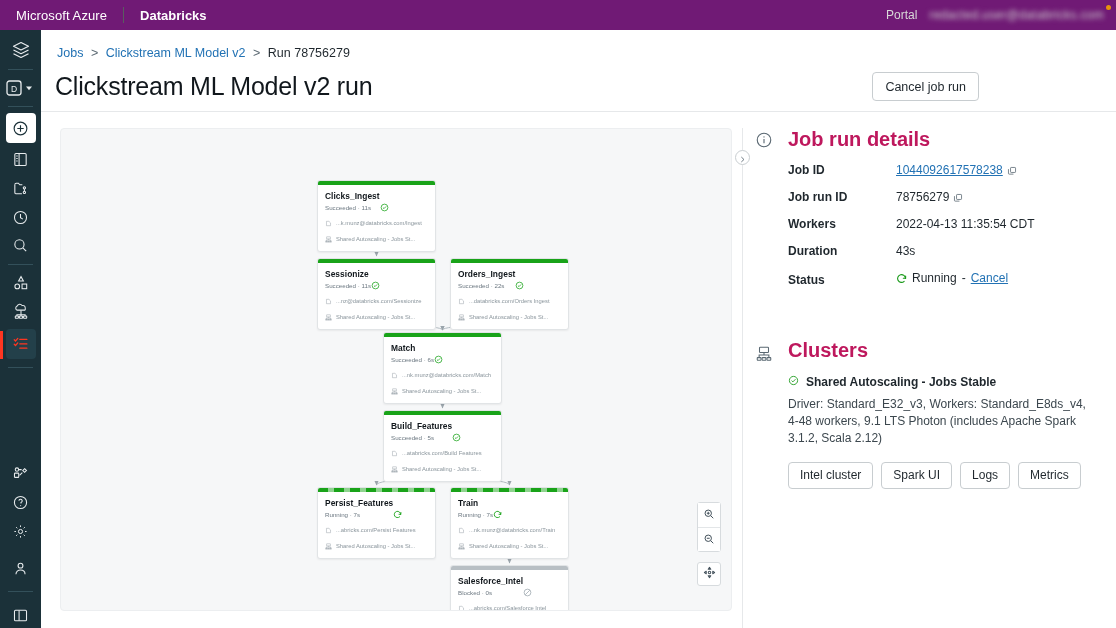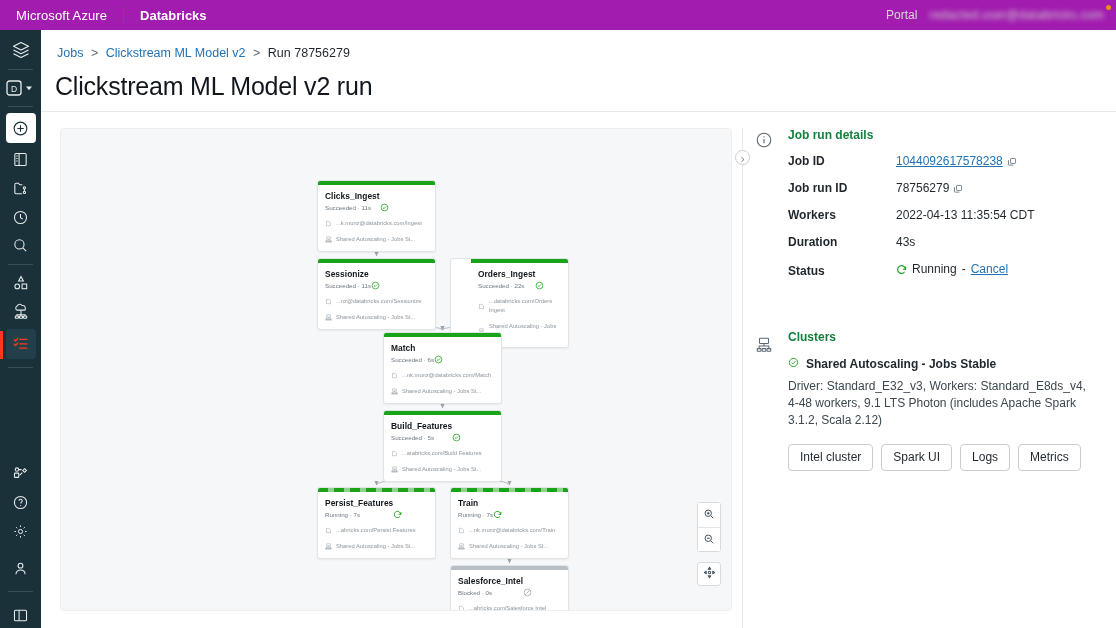--- a/index.html
+++ b/index.html
@@ -6,21 +6,21 @@
   html, body {
     width: 1116px; height: 628px;
     font-family: "Liberation Sans", sans-serif;
     background: #fff; overflow: hidden;
   }
   #app { position: relative; width: 1116px; height: 628px; }
 
   
   .topbar {
     position: absolute; top: 0; left: 0; width: 1116px; height: 30px;
-    background: #a21caf; color: #fff;
+    background: #701a75; color: #fff;
     display: flex; align-items: center;
   }
   .topbar-brand {
     font-size: 13px; color: #ffffff; padding-left: 16px; letter-spacing: .1px;
   }
   .topbar-divider {
     width: 1px; height: 16px; background: #5a5c60; margin: 0 16px;
   }
   .topbar-product { font-size: 13px; font-weight: bold; color: #fff; }
   .topbar-right {
@@ -153,21 +153,21 @@
   }
   .panel {
     position: absolute; top: 98px; left: 702px; width: 373px; height: 500px;
     padding: 0 16px 0 0;
   }
   .panel-section { position: relative; }
   .panel-sec-icon {
     position: absolute; left: 12px; top: 3px; width: 18px; height: 18px; color: #5a6872;
   }
   .panel-title {
-    font-size: 12px; font-weight: bold; color: #15803d; padding-left: 45px;
+    font-size: 20px; font-weight: bold; color: #be185d; padding-left: 45px;
   }
   .kv { padding-left: 45px; margin-top: 12px; }
   .kv-row { display: flex; align-items: baseline; margin-bottom: 13px; }
   .kv-key { width: 108px; font-size: 12px; color: #1f272d; font-weight: bold; }
   .kv-val { font-size: 12px; color: #1f272d; display: flex; align-items: center; gap: 4px; }
   .kv-val a { color: #2272b4; text-decoration: underline; }
   .copy-ic { width: 10px; height: 10px; color: #5a6872; }
   .status-val { display: flex; align-items: center; gap: 5px; }
   .spin-ic { width: 11px; height: 11px; color: #1a9a1a; }
   .cancel-link { color: #2272b4; text-decoration: none; cursor: pointer; }
@@ -370,20 +370,21 @@
     <div class="breadcrumb">
       <a href="#">Jobs</a>
       <span class="sep">&gt;</span>
       <a href="#">Clickstream ML Model v2</a>
       <span class="sep">&gt;</span>
       <span>Run 78756279</span>
     </div>
 
     <h1 class="page-title">Clickstream ML Model v2 run</h1>
 
+    <button class="cancel-job-run">Cancel job run</button>
 
     <div class="header-rule"></div>
 
     <div class="canvas-wrap">
       <div class="dag" id="dag">
         <svg class="edges" id="edges">
             <defs>
               <marker id="arr" viewBox="0 0 10 10" refX="8" refY="5" markerWidth="5" markerHeight="5" orient="auto-start-reverse">
                 <path d="M0 1 L9 5 L0 9 z" fill="#9aa4ab"></path>
               </marker>
@@ -451,21 +452,21 @@
                     <rect x="6" y="3" width="12" height="7"></rect>
                     <path d="M12 10v3.5M5 17v-3.5h14V17"></path>
                     <rect x="2.5" y="17" width="5" height="4"></rect>
                     <rect x="9.5" y="17" width="5" height="4"></rect>
                     <rect x="16.5" y="17" width="5" height="4"></rect>
                   </svg></span>
                 <span>Shared Autoscaling - Jobs St...</span>
               </div>
             </div>
           </div>
-          <div class="node" style="left: 389px; top: 129px; padding-left: 20px;">
+          <div class="node" style="left: 389px; top: 129px;">
             <div class="node-bar succeeded"></div>
             <div class="node-body">
               <div class="node-titlerow">
                 <div>
                   <div class="node-title">Orders_Ingest</div>
                   <div class="node-status">Succeeded · 22s</div>
                 </div>
                 <span class="node-icon"><svg width="9" height="9" viewBox="0 0 24 24" fill="none" stroke="#19a319" stroke-width="2">
                     <circle cx="12" cy="12" r="9"></circle>
                     <path d="M7.8 12.2 10.7 15l5.6-5.9"></path>

